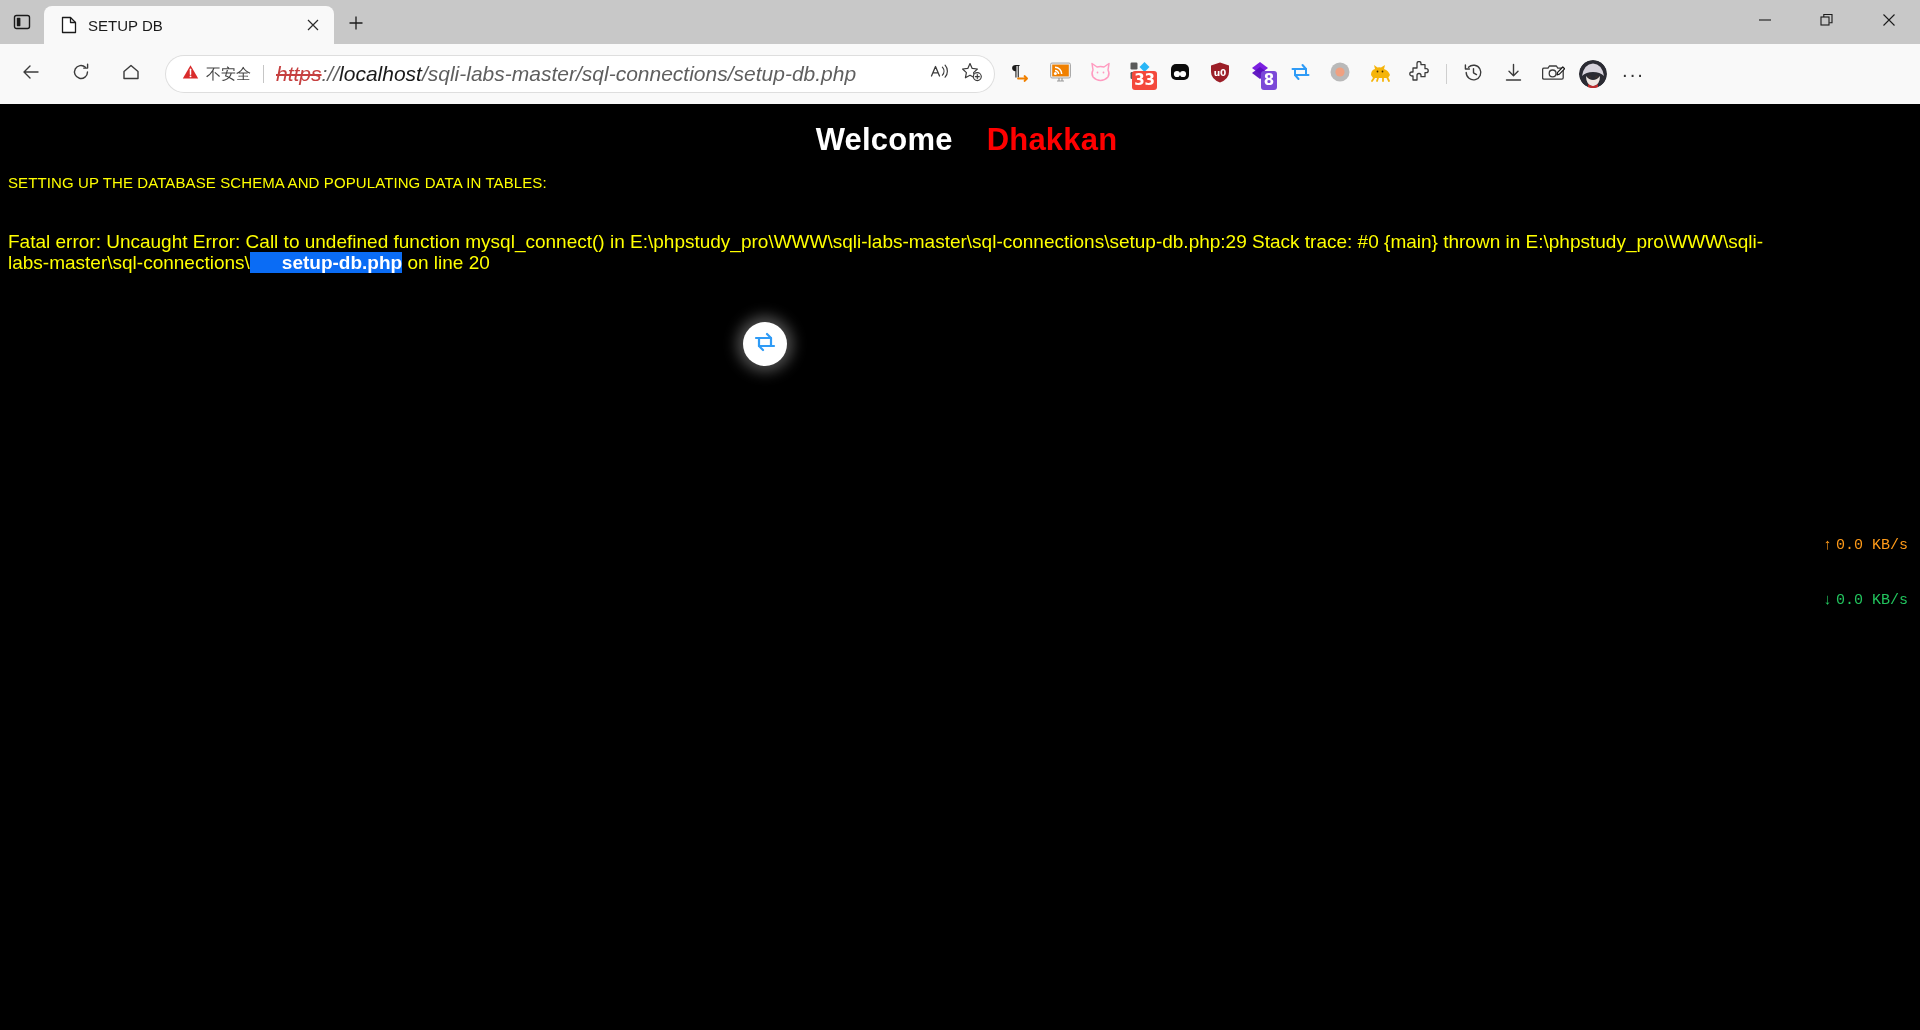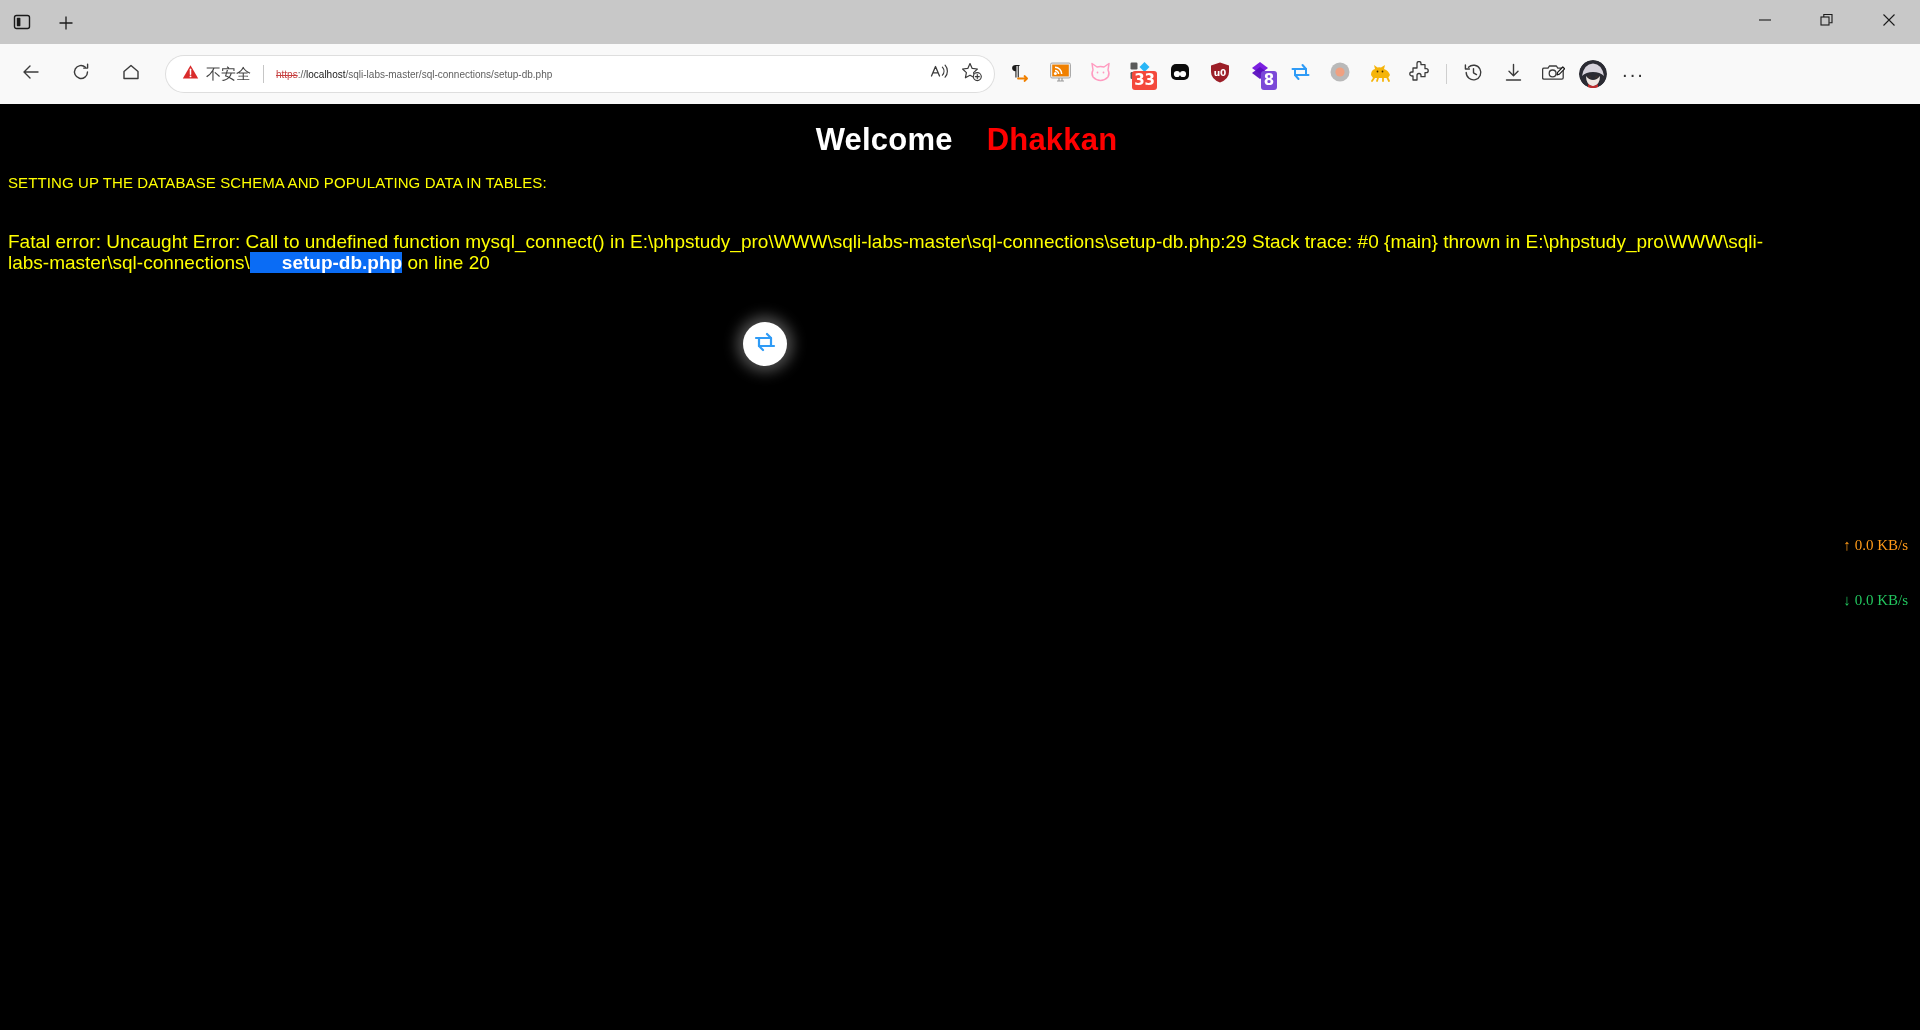--- a/index.html
+++ b/index.html
@@ -105,24 +105,25 @@
     font-family: "DejaVu Sans", sans-serif;
   }
   .omni-divider {
     width: 1px; height: 18px;
     background: #c6c6c6;
     margin: 0 12px;
     flex-shrink: 0;
   }
   .url {
     flex: 1;
-    font-size: 10px;
+    font-size: 21px;
     color: #5f5f5f;
     white-space: nowrap;
     overflow: hidden;
+    font-style: italic;
   }
   .url .scheme { text-decoration: line-through; color: #c64040; }
   .url .host { color: #1a1a1a; }
   .omni-act {
     width: 32px; height: 32px;
     display:flex; align-items:center; justify-content:center;
     border-radius: 5px;
     flex-shrink: 0;
   }
 
@@ -219,21 +220,21 @@
     display: flex;
     align-items: center;
     justify-content: center;
     box-shadow: 0 0 14px 6px rgba(255,255,255,0.30);
   }
 
   .netspeed {
     position: absolute;
     right: 12px; top: 432px;
     font-size: 15px;
-    font-family: Liberation Serif, serif;
+    font-family: Liberation Mono, monospace;
     line-height: 1.28;
     text-align: right;
   }
   .net-up { color: #ff9a18; }
   .net-down { color: #22c55e; margin-top: 36px; }
   .net-row { white-space: nowrap; }
   .net-arrow { margin-right: 4px; }
 </style>
 </head>
 <body>
@@ -242,20 +243,34 @@
 
   <div class="tab-strip-btn">
     <span>
       <svg width="18" height="18" viewBox="0 0 18 18">
         <rect x="1.5" y="2.5" width="15" height="13" rx="2" fill="none" stroke="#1b1b1b" stroke-width="1.4"></rect>
         <rect x="3.8" y="4.8" width="3.6" height="8.4" rx="0.6" fill="#1b1b1b"></rect>
       </svg>
     </span>
   </div>
 
+  <div class="tab">
+    <span class="tab-favicon">
+      <svg width="16" height="18" viewBox="0 0 16 18">
+        <path d="M1.5 1.5h8l5 5v10h-13z" fill="#fff" stroke="#1b1b1b" stroke-width="1.3" stroke-linejoin="round"></path>
+        <path d="M9.5 1.5v5h5" fill="none" stroke="#1b1b1b" stroke-width="1.3" stroke-linejoin="round"></path>
+      </svg>
+    </span>
+    <span class="tab-title">SETUP DB</span>
+    <span class="tab-close">
+      <svg width="12" height="12" viewBox="0 0 12 12">
+        <path d="M1 1 L11 11 M11 1 L1 11" stroke="#2a2a2a" stroke-width="1.2"></path>
+      </svg>
+    </span>
+  </div>
 
   <div class="newtab-btn">
     <span>
       <svg width="16" height="16" viewBox="0 0 16 16">
         <path d="M8 1.5v13 M1.5 8h13" stroke="#1b1b1b" stroke-width="1.3"></path>
       </svg>
     </span>
   </div>
 
   <div class="win-controls">

